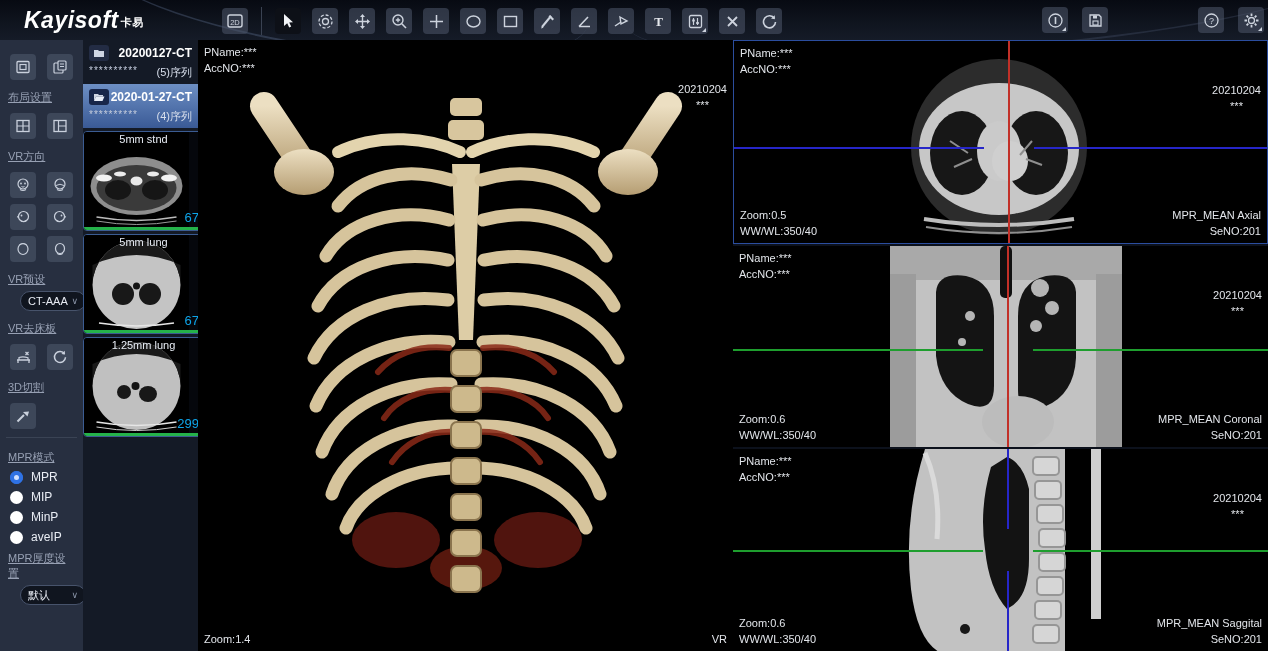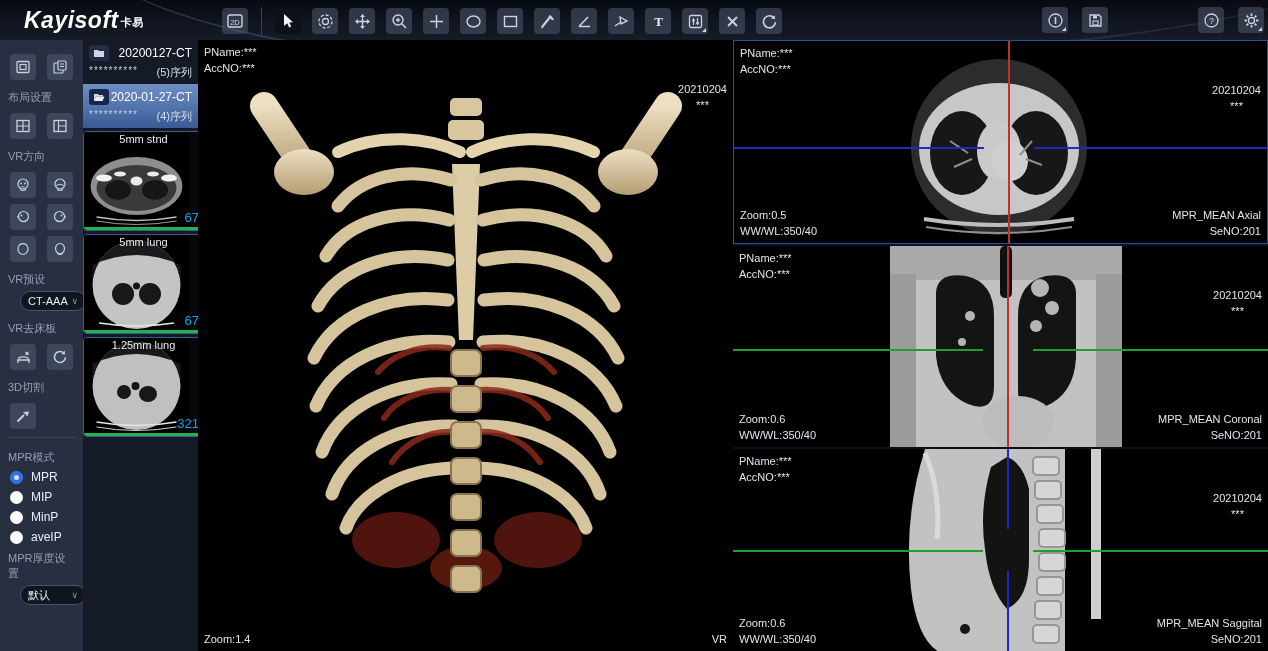--- a/index.html
+++ b/index.html
@@ -26,37 +26,37 @@
   .main { display:flex; height:611px; }
   .sidebar { width:83px; background:#272f40; padding:8px 0 0 0; flex:none; }
   .series { width:115px; background:#141a26; flex:none; overflow:hidden; }
   .vrview { width:535px; background:#000; position:relative; flex:none; }
   .mprcol { width:535px; flex:none; display:flex; flex-direction:column; background:#0c111c; gap:2px; }
 
   
   .sb-row { display:flex; justify-content:space-between; padding:0 10px; margin:6px 0; }
   .sb-row.single { justify-content:flex-start; }
   .sbtn { width:26px; height:26px; border-radius:4px; background:#3d4759; display:flex; align-items:center; justify-content:center; color:#c9d0dc; cursor:pointer; }
-  .sb-label { color:#97a0b3; font-size:11px; padding:4px 8px 2px 8px; }
+  .sb-label { color:#97a0b3; font-size:11px; padding:4px 8px 2px 8px;text-decoration:underline; }
   .sb-select { margin:2px 8px 6px 20px; width:66px; height:20px; background:#10151f; border:1px solid #47536b; border-radius:11px; color:#e6eaf2; font-size:11px; display:flex; align-items:center; justify-content:space-between; padding:0 7px; cursor:pointer; }
   .sb-select .chev { font-size:9px; color:#8d97ab; }
   .sb-divider { height:1px; background:#3a4354; margin:8px 6px; }
   .radio-row { display:flex; align-items:center; gap:8px; padding:3px 10px; cursor:pointer; }
   .radio-dot { width:13px; height:13px; border-radius:50%; background:#fff; flex:none; }
   .radio-row.checked .radio-dot { background:#2f72e4; box-shadow:inset 0 0 0 3px #2f72e4; position:relative; }
   .radio-row.checked .radio-dot::after { content:""; position:absolute; left:4px; top:4px; width:5px; height:5px; border-radius:50%; background:#cfe0ff; }
   .radio-label { color:#e9edf4; font-size:12px; }
 
   
   .study { padding:5px 6px 4px 6px; cursor:pointer; }
   .study .row1 { display:flex; align-items:center; justify-content:space-between; }
   .study .chip { width:20px; height:16px; border-radius:3px; background:#232c44; display:flex; align-items:center; justify-content:center; flex:none; }
   .study.sel { background:linear-gradient(180deg,#6d8fc4,#3a5a96); }
   .study.sel .chip { background:#18264a; }
-  .study .title { color:#fff; font-size:12px; font-weight:normal; }
+  .study .title { color:#fff; font-size:12px; font-weight:bold; }
   .study .row2 { display:flex; justify-content:space-between; margin-top:4px; }
   .study .masked { color:#c3cbdc; font-size:10px; letter-spacing:1px; }
   .study .count { color:#d8dfec; font-size:11px; }
   .thumb { width:121px; margin:3px auto 0 auto; border:1px solid #3b5c92; border-radius:4px; background:#05070c; position:relative; height:100px; overflow:hidden; cursor:pointer; }
   .thumb .tlabel { position:absolute; top:1px; width:100%; text-align:center; color:#e8edf5; font-size:11px; z-index:3; }
   .thumb .tnum { position:absolute; right:4px; bottom:5px; color:#0ea5e9; font-size:13px; z-index:3; }
   .thumb .tbar { position:absolute; left:0; bottom:0; height:3px; width:100%; background:#25b24a; z-index:3; }
   .thumb svg { position:absolute; left:0; top:0; }
 
   
@@ -425,21 +425,21 @@
           <rect width="210" height="196" fill="#000"></rect>
           <circle cx="105" cy="96" r="88" fill="#c0c0c0"></circle>
           <path d="M17,96 A88,88 0 0,1 193,96 L193,52 Q105,12 17,52 Z" fill="#1a1a1a"></path>
           <ellipse cx="80" cy="108" rx="14" ry="14" fill="#181818"></ellipse>
           <ellipse cx="128" cy="112" rx="18" ry="16" fill="#181818"></ellipse>
           <circle cx="103" cy="96" r="8" fill="#141414"></circle>
           <path d="M25,168 Q105,182 185,168" stroke="#e6e6e6" stroke-width="3" fill="none"></path>
           <path d="M25,178 Q105,192 185,178" stroke="#cfcfcf" stroke-width="2" fill="none"></path>
         </svg>
         <div class="tlabel">1.25mm lung</div>
-        <div class="tnum">321</div>
+        <div class="tnum">299</div>
         <div class="tbar"></div>
       </div>
 
     </aside>
 
     <main class="vrview">
       <svg class="vr-svg" width="440" height="545" viewBox="0 0 440 545">
         <defs>
           <linearGradient id="bone" x1="0" y1="0" x2="0" y2="1">
             <stop offset="0" stop-color="#ecdfc2"></stop>

